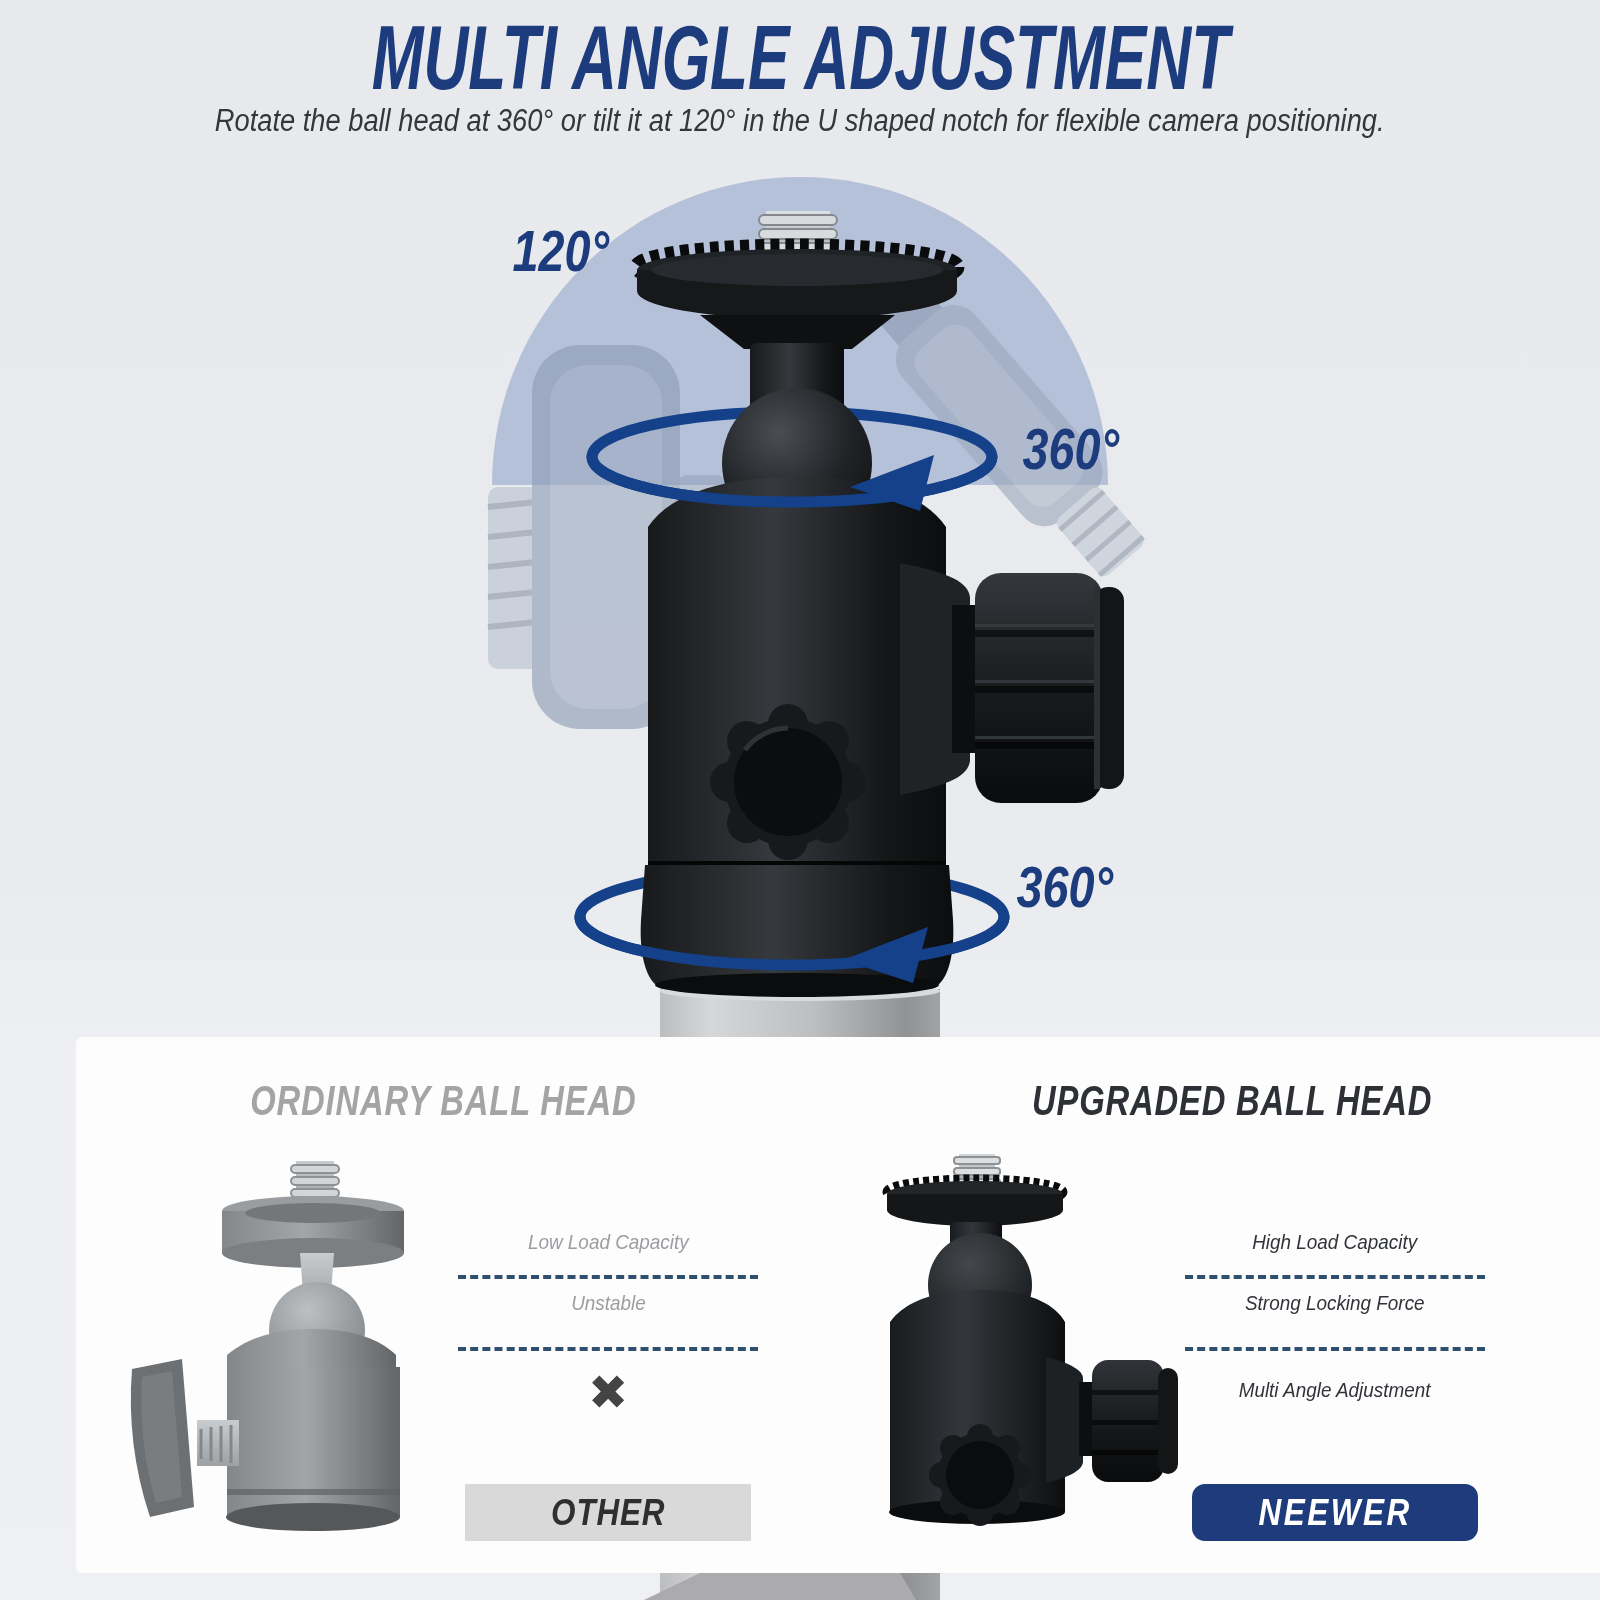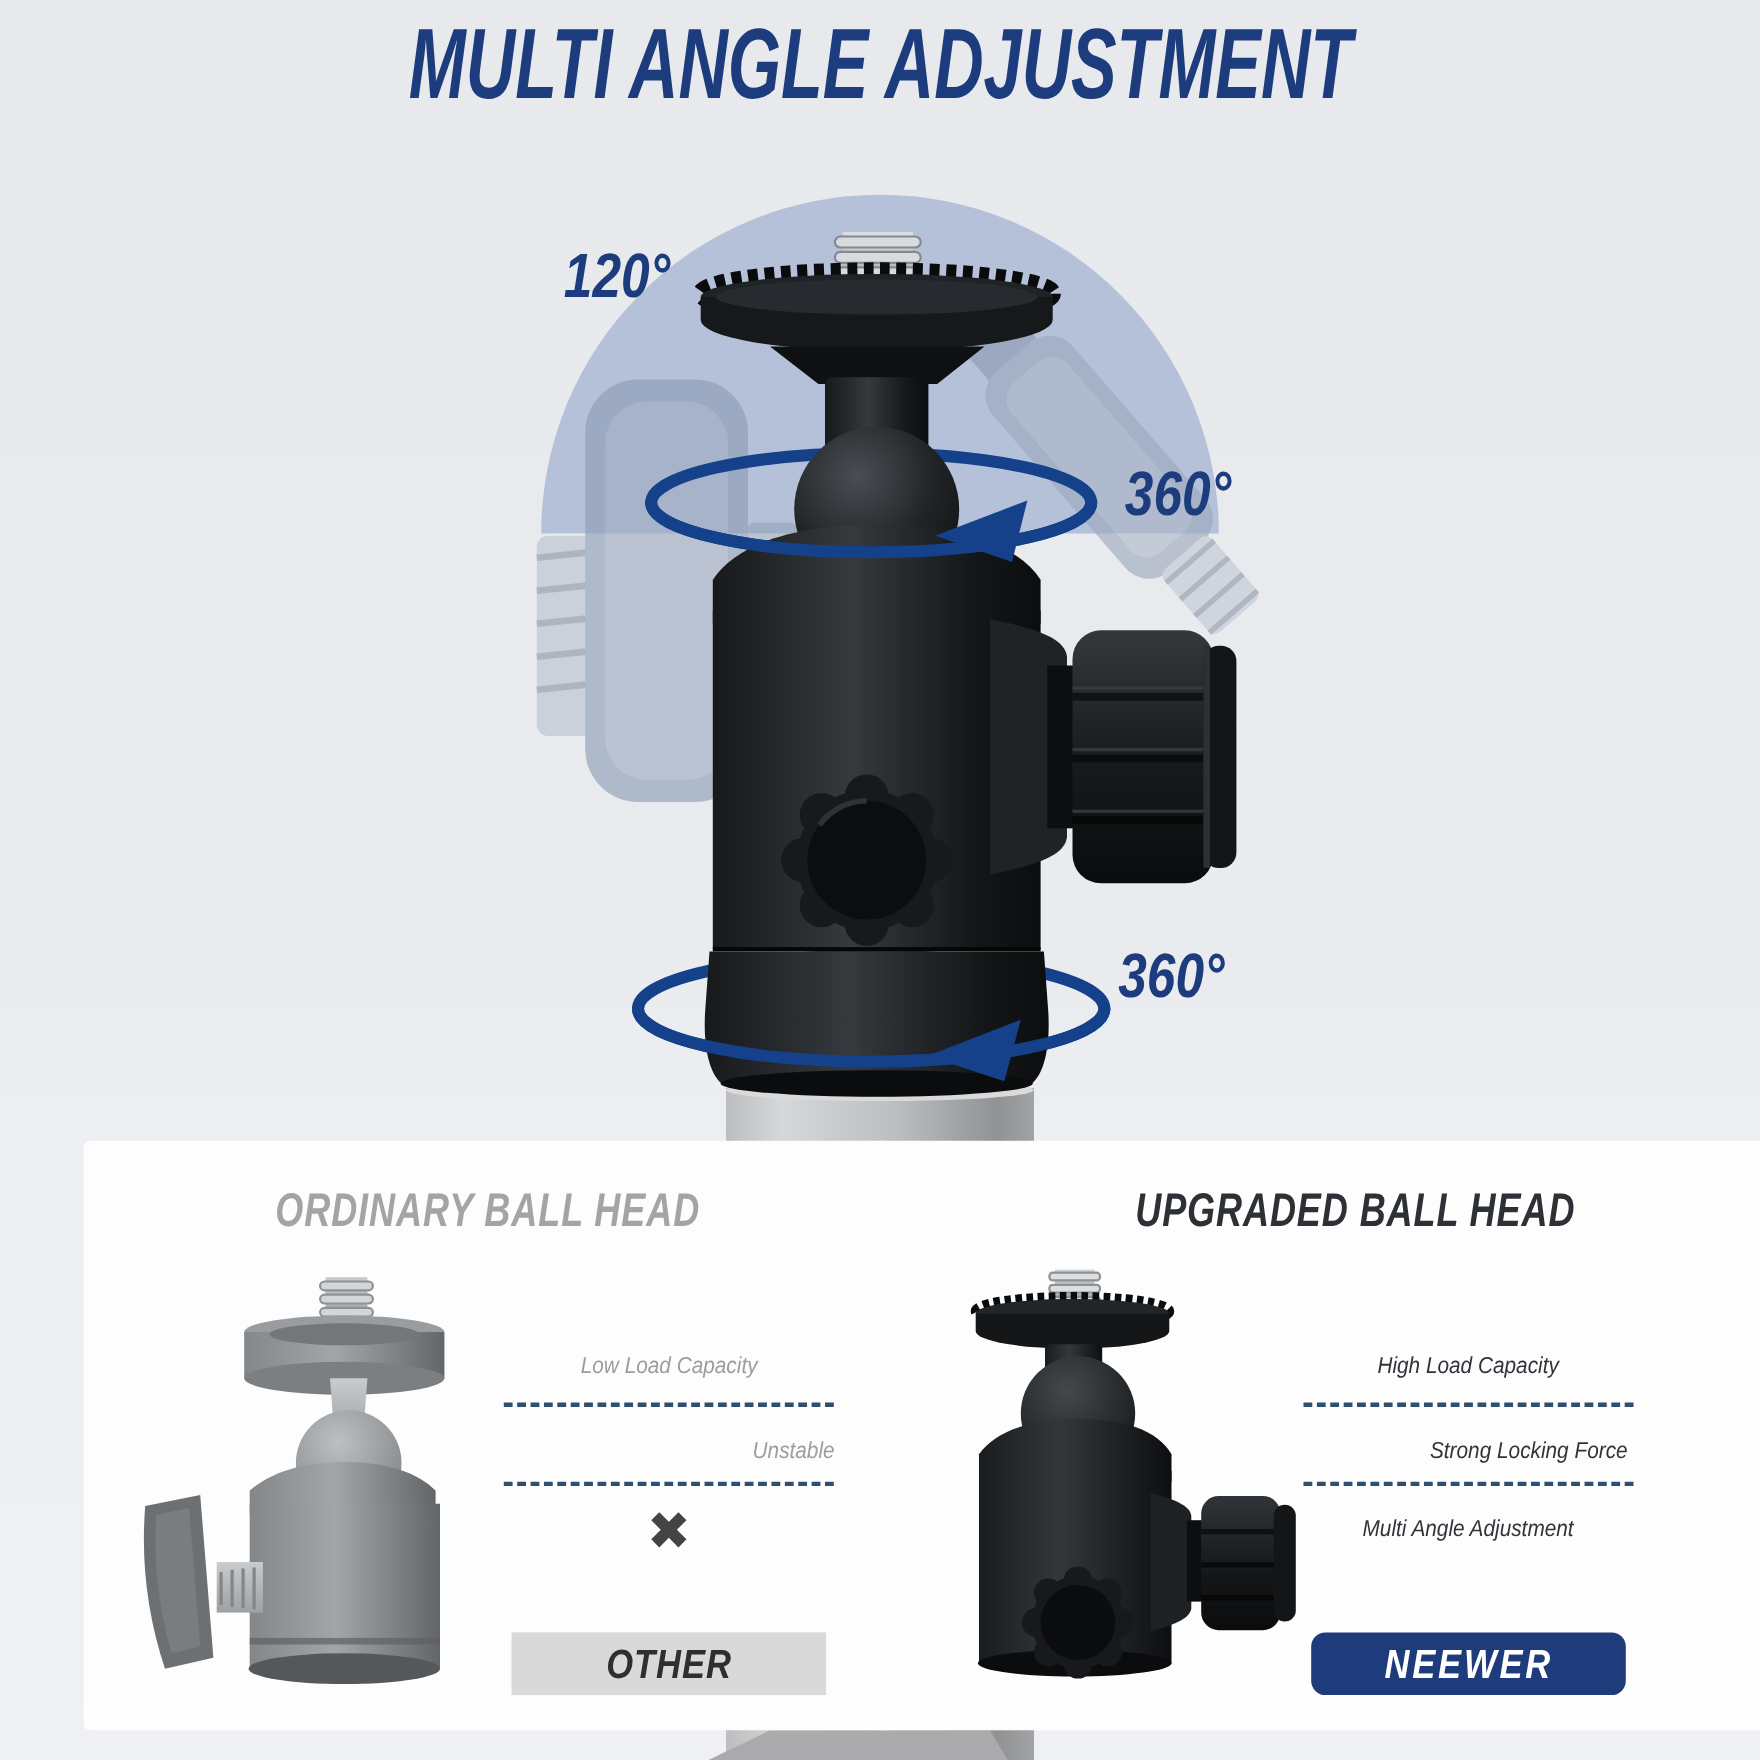--- a/index.html
+++ b/index.html
@@ -40,39 +40,42 @@
   .mini-svg{position:absolute;}
   .mini-left{left:22px;top:100px;width:330px;height:420px;}
   .mini-right{left:40px;top:95px;width:370px;height:440px;}
   .feature-col{position:absolute;top:1037px;width:310px;}
   .col-left{left:453px;}   
   .col-right{left:1180px;} 
   .feature{position:absolute;left:0;width:100%;text-align:center;font-size:21px;line-height:40px;}
   .feature .cond{transform:scaleX(0.9);}
   .col-left .feature{color:var(--feature_muted);}
   .col-right .feature{color:var(--feature_dark);}
-  .f0{top:185px;height:40px;} .f1{top:262px;height:40px;text-align:right;} .f2{top:333px;height:40px;}
+  .f0{top:185px;height:40px;} .f1{top:246px;height:40px;} .f2{top:333px;height:40px;}
   .dash{position:absolute;left:5px;width:300px;height:0;border-top:4px dashed var(--dash_navy);}
   .d0{top:238px;} .d1{top:310px;}
   .x-mark{position:absolute;top:326px;left:0;width:100%;text-align:center;
     font-size:48px;font-weight:bold;color:#424446;line-height:60px;}
   .badge{position:absolute;top:413px;left:12px;width:286px;height:57px;
     display:flex;align-items:center;justify-content:center;
     font-size:37px;font-weight:bold;letter-spacing:1px;margin-top:34px;}
   .badge .cond{transform:scaleX(0.85);}
   .badge-other{background:var(--other_badge_bg);color:var(--other_badge_text);}
   .badge-neewer{background:var(--neewer_badge_bg);color:var(--neewer_badge_text);letter-spacing:3px;border-radius:13px;}
 </style>
 </head>
 <body>
 
 <div class="page">
 
   <div class="main-title">
     <span class="cond">MULTI ANGLE ADJUSTMENT</span>
+  </div>
+  <div class="subtitle">
+    <span class="cond">Rotate the ball head at 360° or tilt it at 120° in the U shaped notch for flexible camera positioning.</span>
   </div>
 
   <svg class="hero-svg" viewBox="0 0 1600 1425">
     <defs>
       <linearGradient id="metalV" x1="0" y1="0" x2="0" y2="1">
         <stop offset="0" stop-color="#dde0e2"></stop>
           <stop offset="0.6" stop-color="#b2b7ba"></stop>
           <stop offset="1" stop-color="#8f9498"></stop>
       </linearGradient>
       <radialGradient id="ballR" cx="0.38" cy="0.3" r="0.85">

